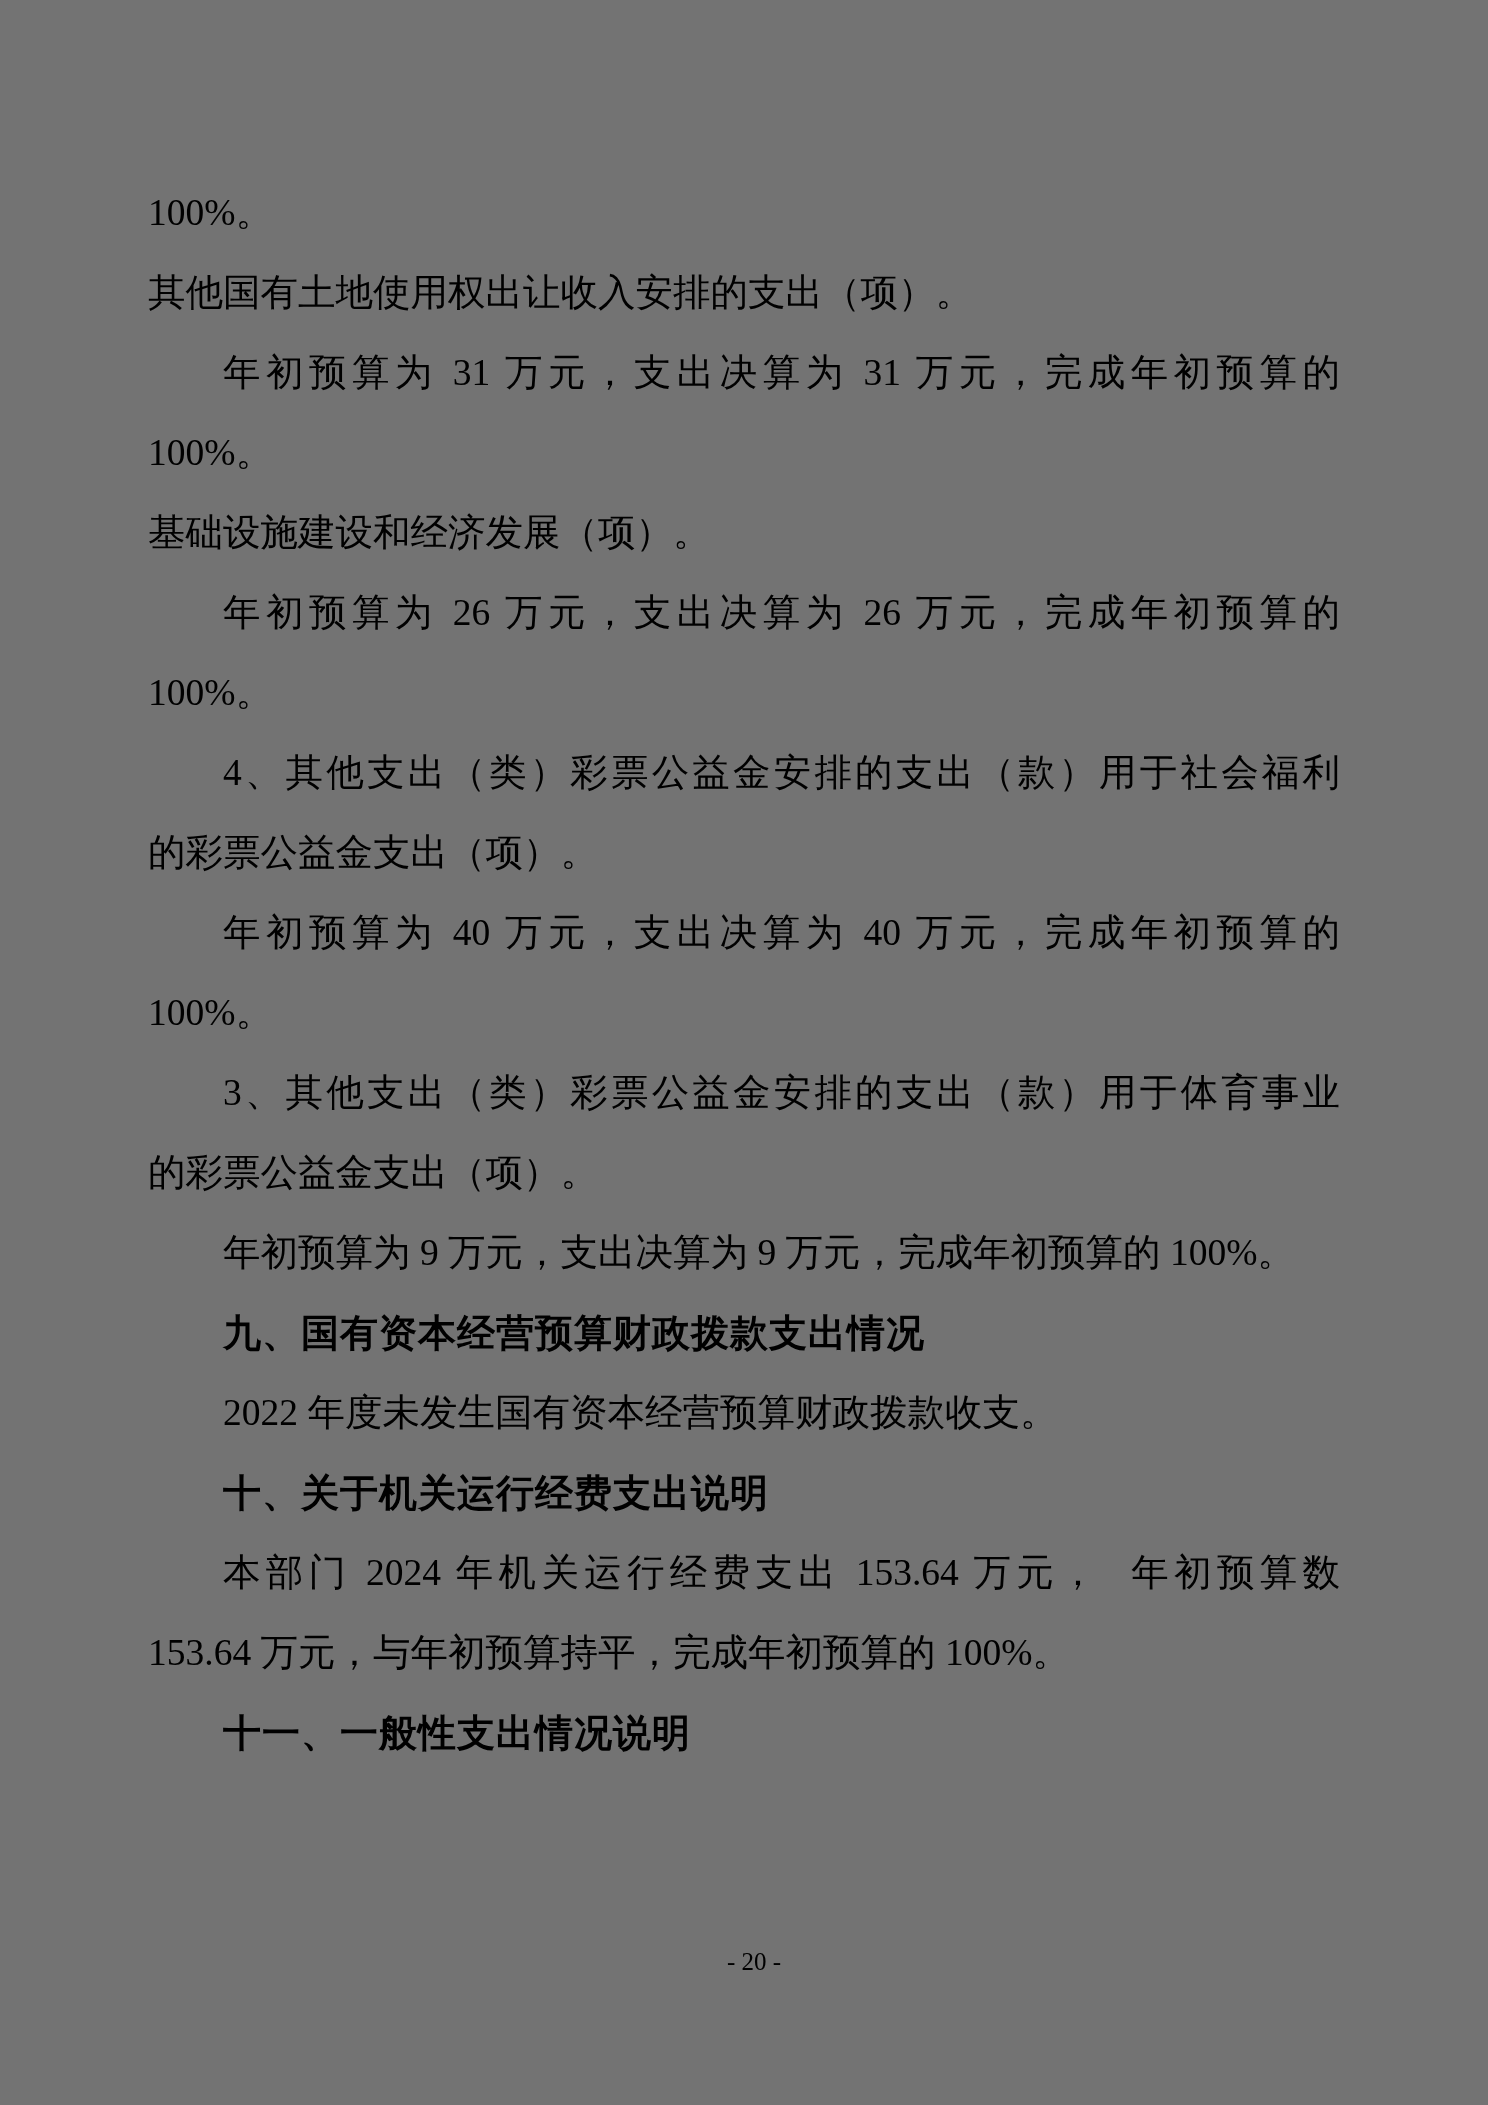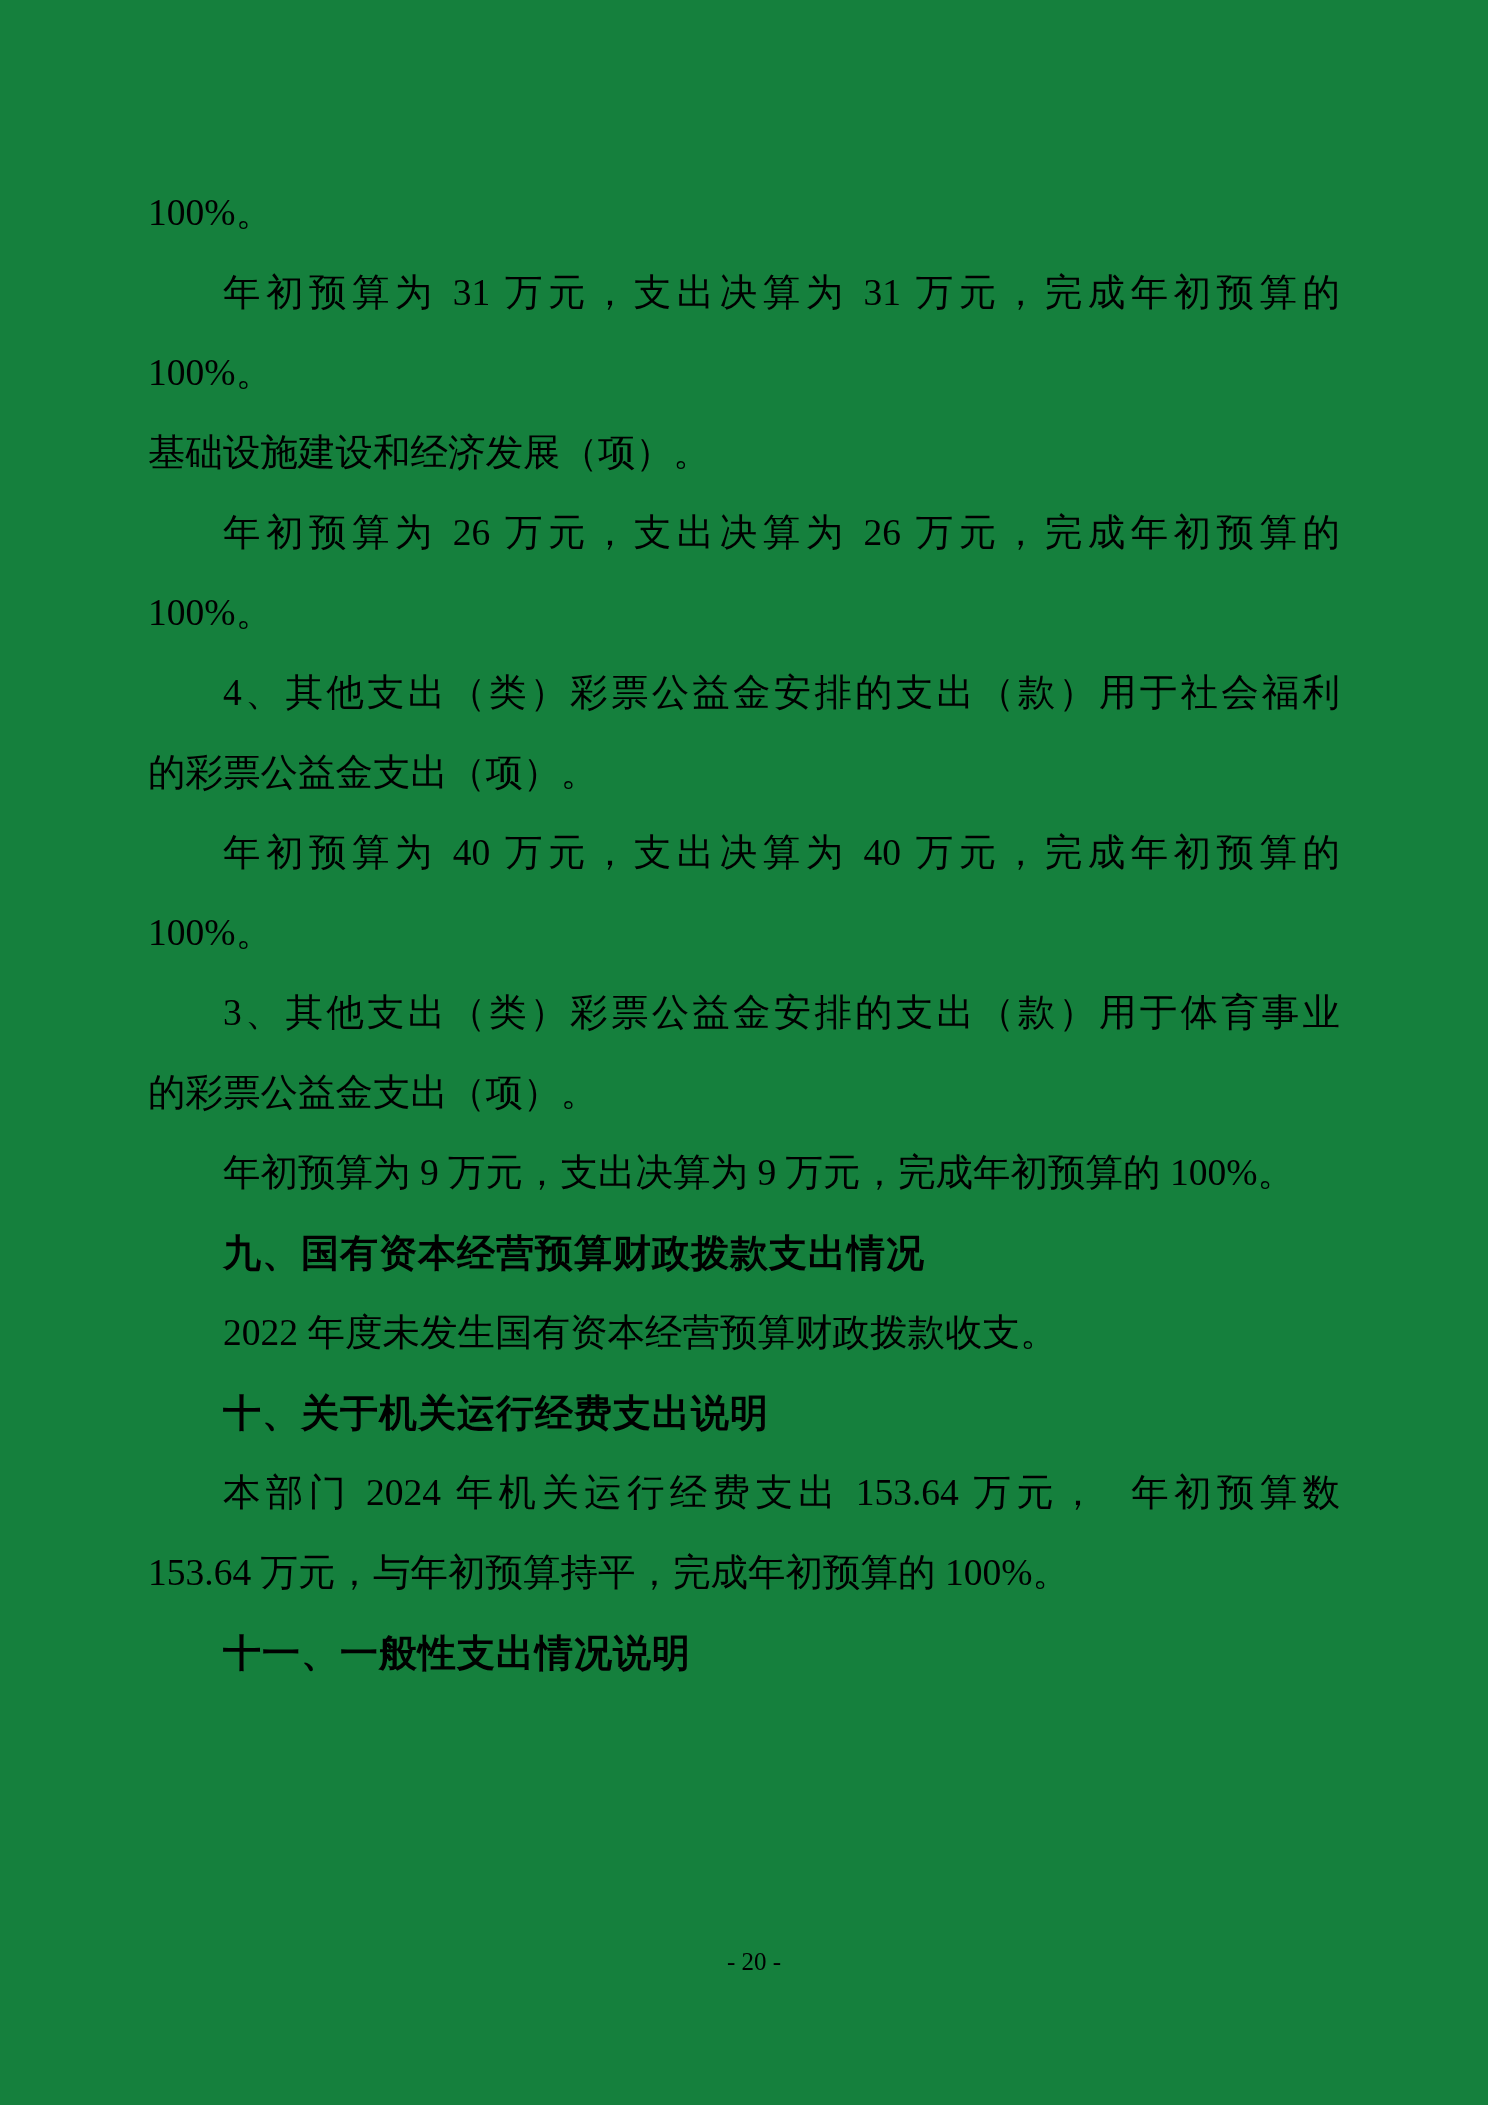--- a/index.html
+++ b/index.html
@@ -4,21 +4,21 @@
 <style>
   html, body {
     margin: 0;
     padding: 0;
     background: #ffffff;
   }
   .page {
     position: relative;
     width: 1488px;
     height: 2105px;
-    background: #15803d;
+    background: #737373;
     overflow: hidden;
     font-family: "Liberation Serif", "DejaVu Serif", serif;
     color: #000000;
   }
   .content {
     position: absolute;
     left: 148px;
     top: 173px;
     width: 1192px;
   }
@@ -53,20 +53,21 @@
     font-family: "Liberation Serif", "DejaVu Serif", serif;
     color: #000000;
   }
 </style>
 </head>
 <body>
 
 <div class="page">
   <div class="content">
     <div class="line">100%。</div>
+    <div class="line">其他国有土地使用权出让收入安排的支出（项）。</div>
     <div class="line indent just">年初预算为 31 万元，支出决算为 31 万元，完成年初预算的</div>
     <div class="line">100%。</div>
     <div class="line">基础设施建设和经济发展（项）。</div>
     <div class="line indent just">年初预算为 26 万元，支出决算为 26 万元，完成年初预算的</div>
     <div class="line">100%。</div>
     <div class="line indent just">4、其他支出（类）彩票公益金安排的支出（款）用于社会福利</div>
     <div class="line">的彩票公益金支出（项）。</div>
     <div class="line indent just">年初预算为 40 万元，支出决算为 40 万元，完成年初预算的</div>
     <div class="line">100%。</div>
     <div class="line indent just">3、其他支出（类）彩票公益金安排的支出（款）用于体育事业</div>

